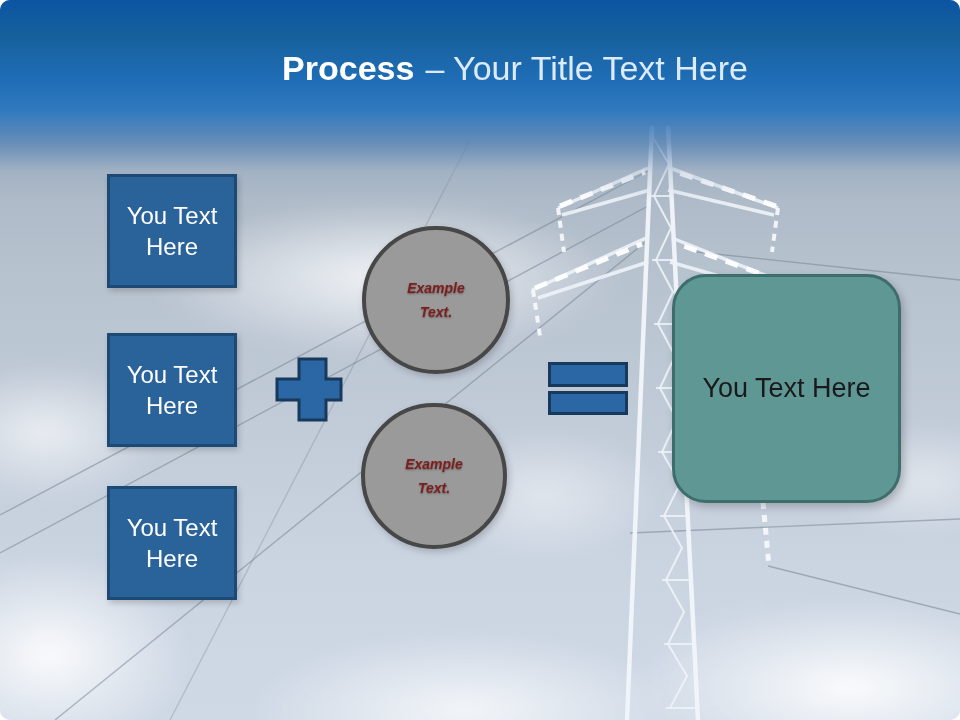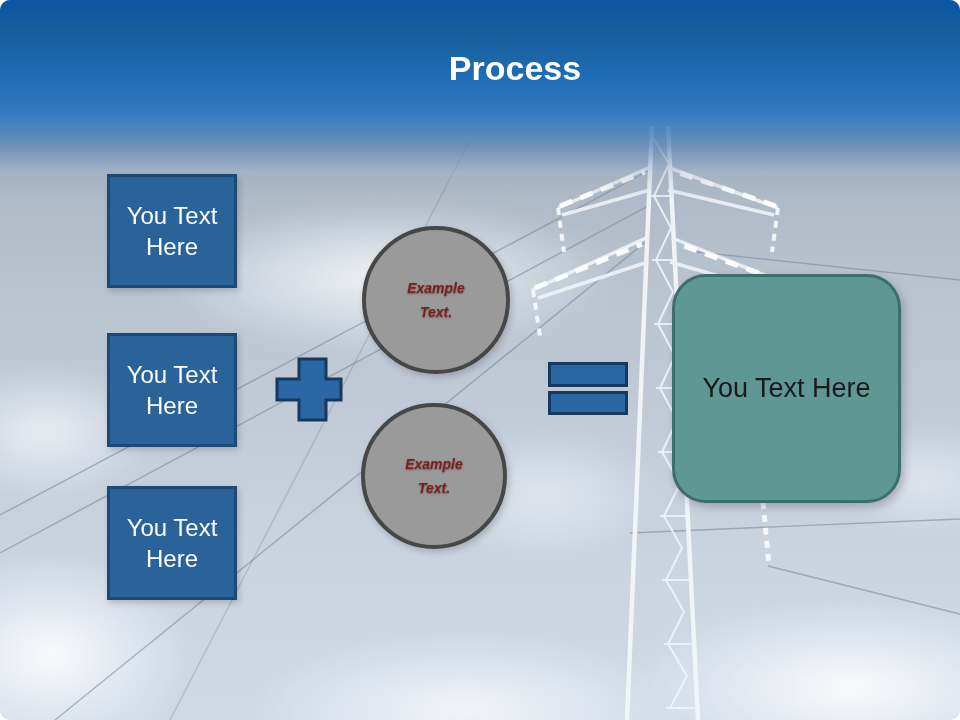--- a/index.html
+++ b/index.html
@@ -131,20 +131,21 @@
       <line x1="533" y1="290" x2="540" y2="336"></line>
       <line x1="801" y1="290" x2="795" y2="336"></line>
       <line x1="763" y1="502" x2="769" y2="566" stroke-width="5"></line>
     </g>
   </svg>
 
   <div class="header-band"></div>
 
   <div class="title">
     <span class="t-bold">Process</span>
+    <span class="t-light">– Your Title Text Here</span>
   </div>
 
   <div class="step-box step1">
     <span>You Text Here</span>
   </div>
   <div class="step-box step2">
     <span>You Text Here</span>
   </div>
   <div class="step-box step3">
     <span>You Text Here</span>

